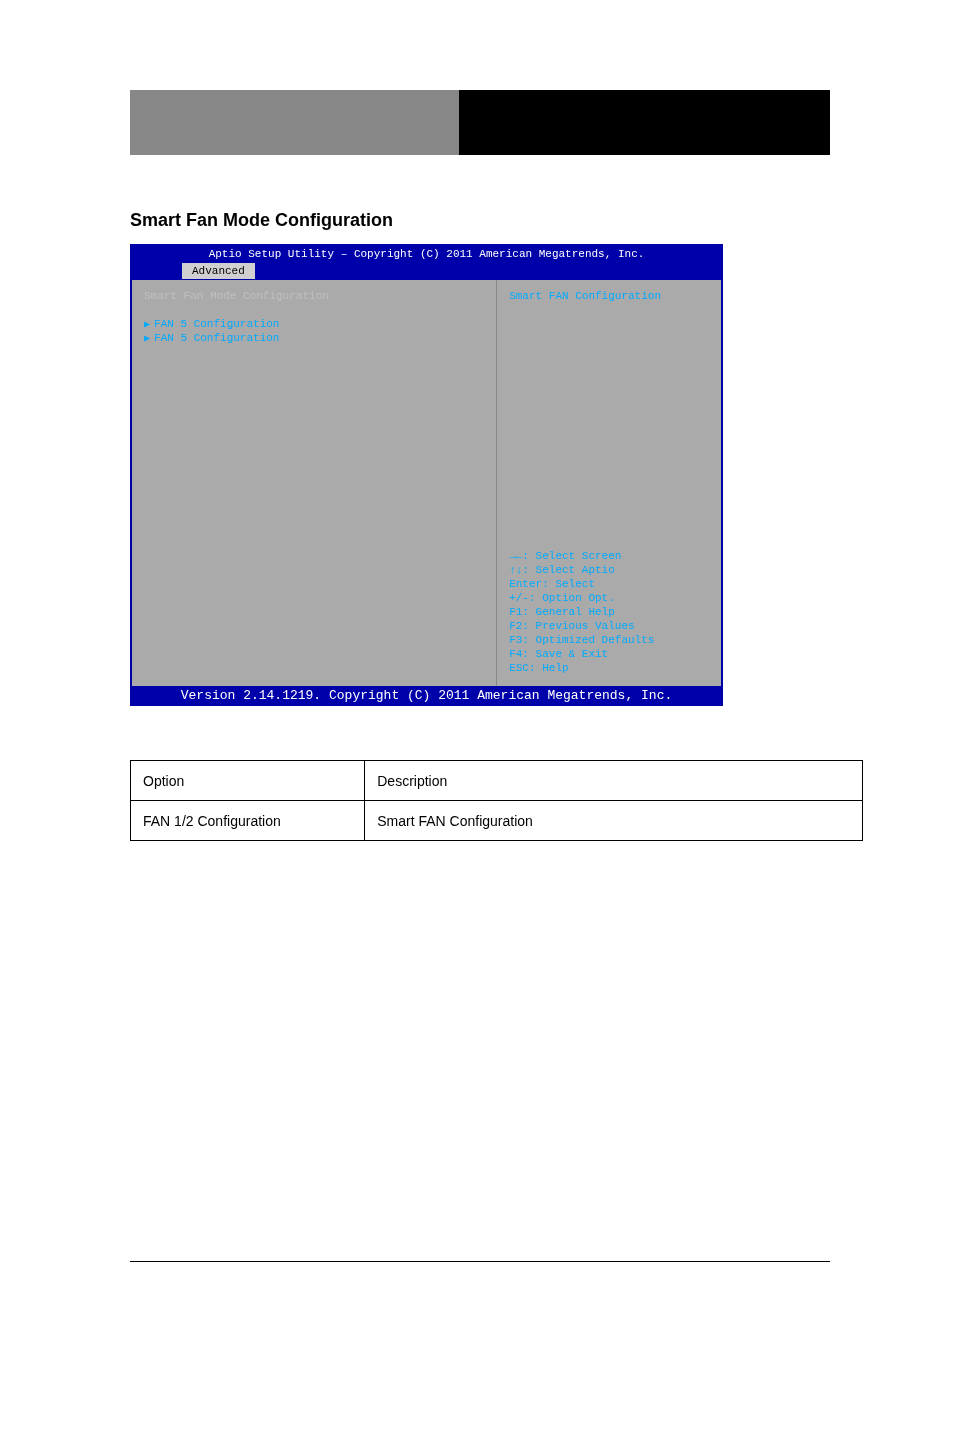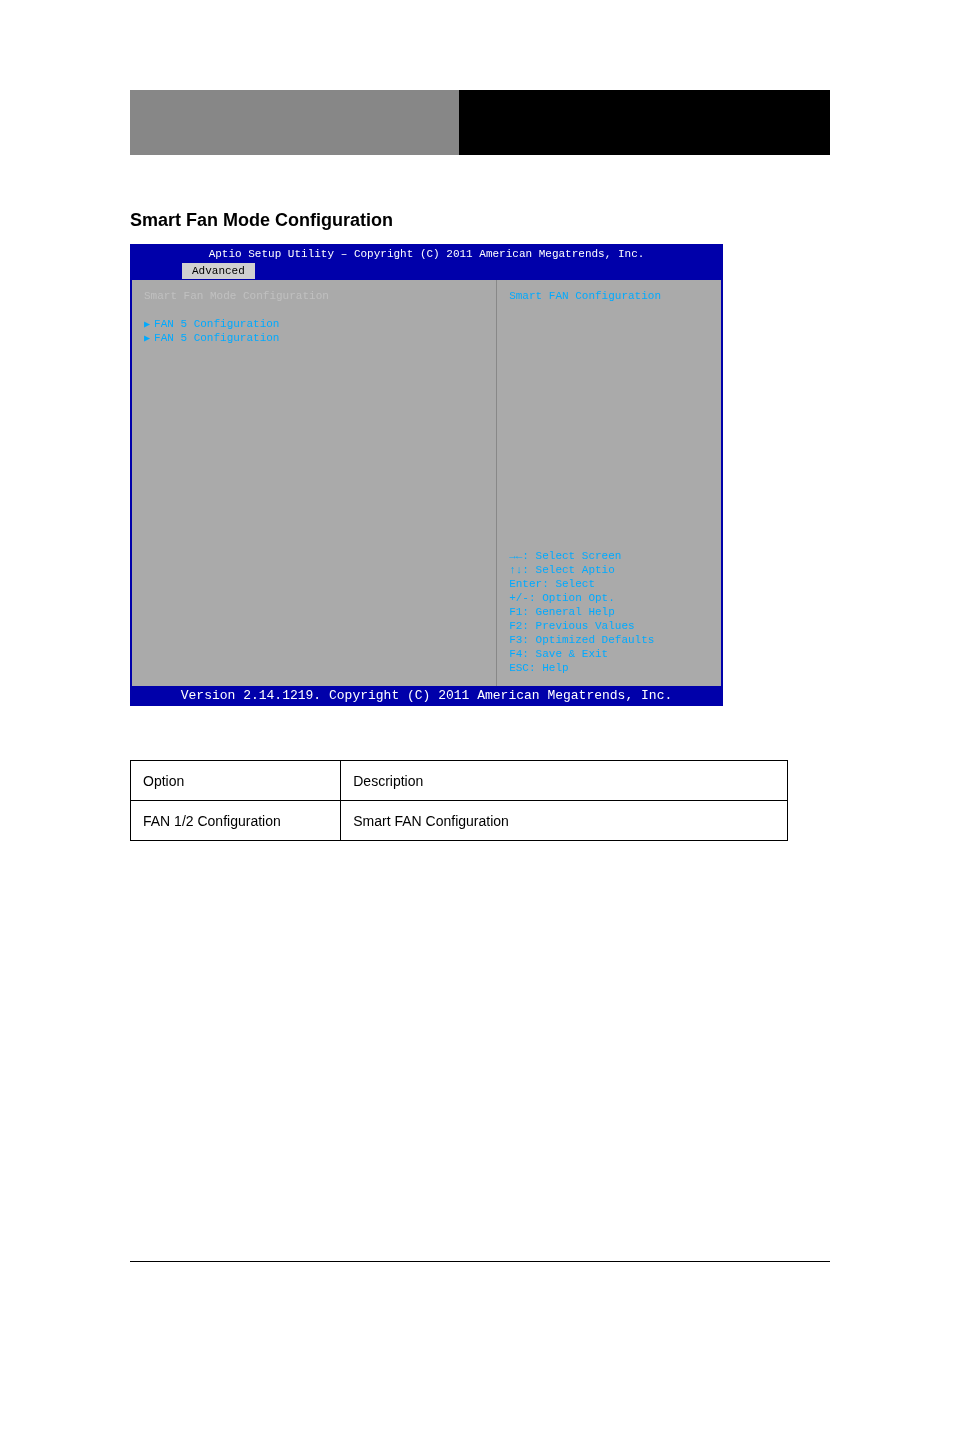--- a/index.html
+++ b/index.html
@@ -121,21 +121,21 @@
       background: #0000aa;
       color: #ffffff;
       text-align: center;
       padding: 2px 0;
       font-size: 13px;
     }
     .table-container {
       position: absolute;
       top: 760px;
       left: 130px;
-      width: 658px;
+      width: 733px;
       border-collapse: collapse;
     }
     .table-container td, .table-container th {
       border: 1px solid #000;
       padding: 10px 12px;
       text-align: left;
       font-size: 14px;
       vertical-align: middle;
     }
     .table-container th {

